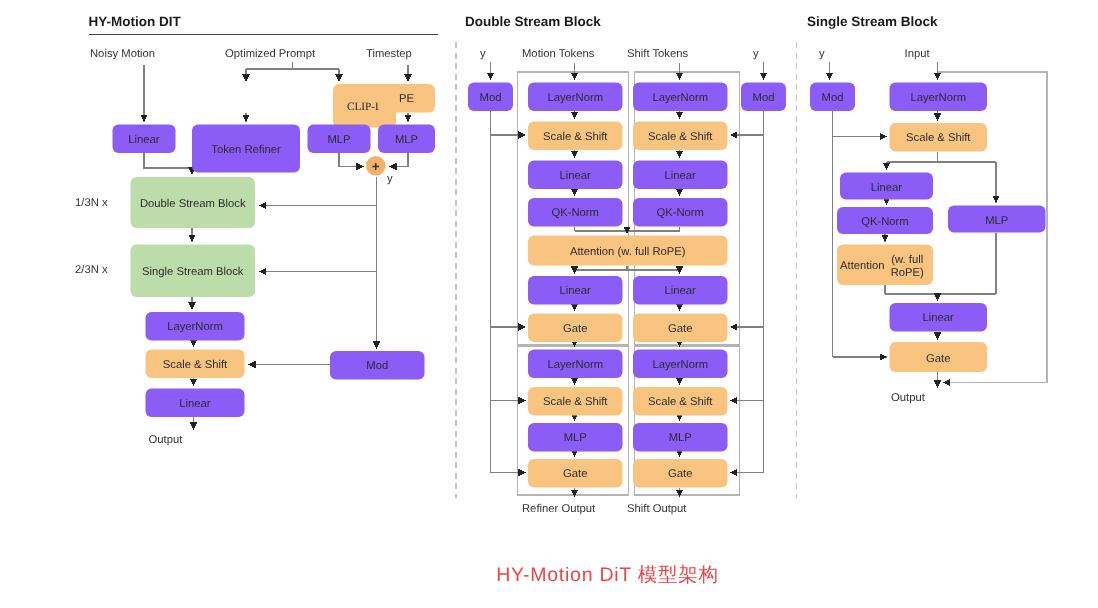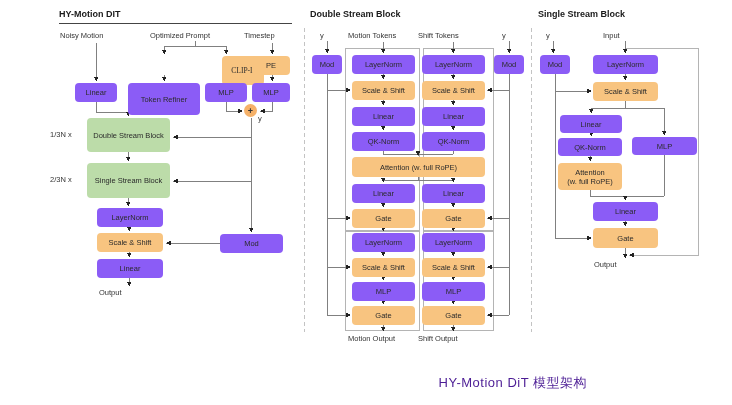--- a/index.html
+++ b/index.html
@@ -10,23 +10,23 @@
        border-radius:4px;font-size:7.5px;line-height:1.2;color:#2b2b2b;text-align:center;
        padding:0 2px;box-sizing:border-box;}
   .blue{background:#8b5cf6;}
   .orange{background:#f8c480;}
   .green{background:#bcdca9;}
   .lbl{position:absolute;font-size:7.5px;color:#333;text-align:left;line-height:1.1;}
   .lbl.right{text-align:left;}
   .ptitle{position:absolute;font-size:9px;font-weight:bold;color:#1a1a1a;}
   .plus{position:absolute;width:13px;height:13px;border-radius:50%;background:#f5b169;
         display:flex;align-items:center;justify-content:center;font-size:9px;font-weight:bold;color:#333;}
-  .caption{position:absolute;left:257px;top:374px;width:330px;text-align:right;
-           font-size:13px;color:#4c1d95;letter-spacing:0.5px;}
-  .att2{display:flex;flex-direction:column;}
+  .caption{position:absolute;left:240px;top:374px;width:330px;text-align:center;
+           font-size:13px;color:#ef4444;letter-spacing:0.5px;}
+  .att2{display:flex;flex-direction:row;}
 </style>
 </head>
 <body>
 
 <div class="stage">
 
   <svg class="wires" shape-rendering="crispEdges">
     <defs>
       <marker id="ah" markerWidth="6" markerHeight="6" refX="4.5" refY="2.5" orient="auto" markerUnits="userSpaceOnUse">
         <path d="M0,0 L5,2.5 L0,5 Z" fill="#222"></path>
@@ -189,21 +189,21 @@
   <div class="box blue" style="left:422px;top:132px;width:63px;height:19px;">QK-Norm</div>
   <div class="box blue" style="left:422px;top:184px;width:63px;height:19px;">Linear</div>
   <div class="box orange" style="left:422px;top:209px;width:63px;height:19px;">Gate</div>
   <div class="box blue" style="left:422px;top:233px;width:63px;height:19px;">LayerNorm</div>
   <div class="box orange" style="left:422px;top:258px;width:63px;height:19px;">Scale &amp; Shift</div>
   <div class="box blue" style="left:422px;top:282px;width:63px;height:19px;">MLP</div>
   <div class="box orange" style="left:422px;top:306px;width:63px;height:19px;">Gate</div>
 
   <div class="box orange" style="left:352px;top:157px;width:133px;height:20px;">Attention (w. full RoPE)</div>
 
-  <div class="lbl" style="left:348px;top:335px;width:70px;">Motion Output</div>
+  <div class="lbl" style="left:348px;top:335px;width:70px;">Refiner Output</div>
   <div class="lbl" style="left:418px;top:335px;width:70px;">Shift Output</div>
 
   <div class="ptitle" style="left:538px;top:9px;">Single Stream Block</div>
 
   <div class="lbl" style="left:546px;top:32px;width:14px;">y</div>
   <div class="lbl" style="left:603px;top:32px;width:44px;">Input</div>
 
   <div class="box blue" style="left:540px;top:55px;width:30px;height:19px;">Mod</div>
   <div class="box blue" style="left:593px;top:55px;width:65px;height:19px;">LayerNorm</div>
   <div class="box orange" style="left:593px;top:82px;width:65px;height:19px;">Scale &amp; Shift</div>

